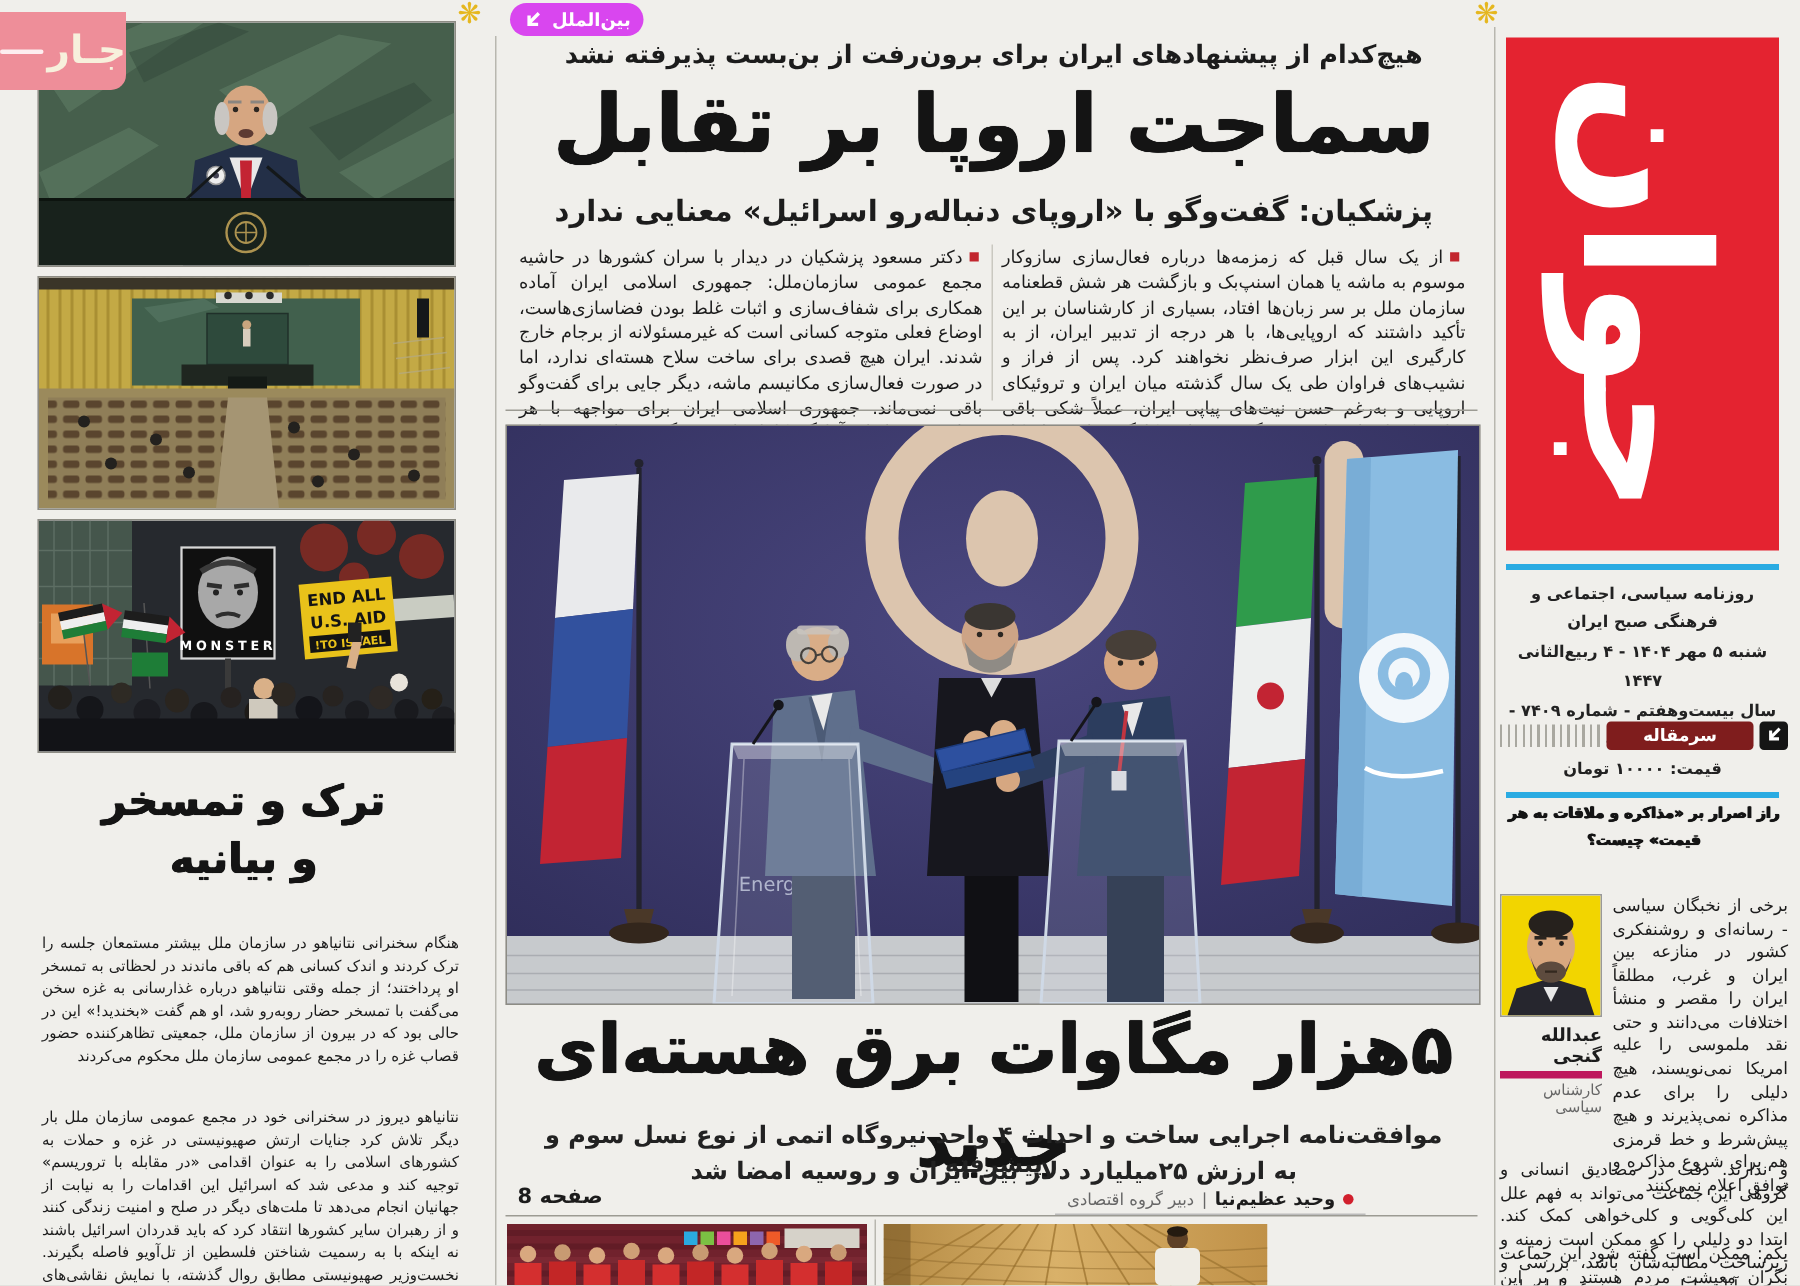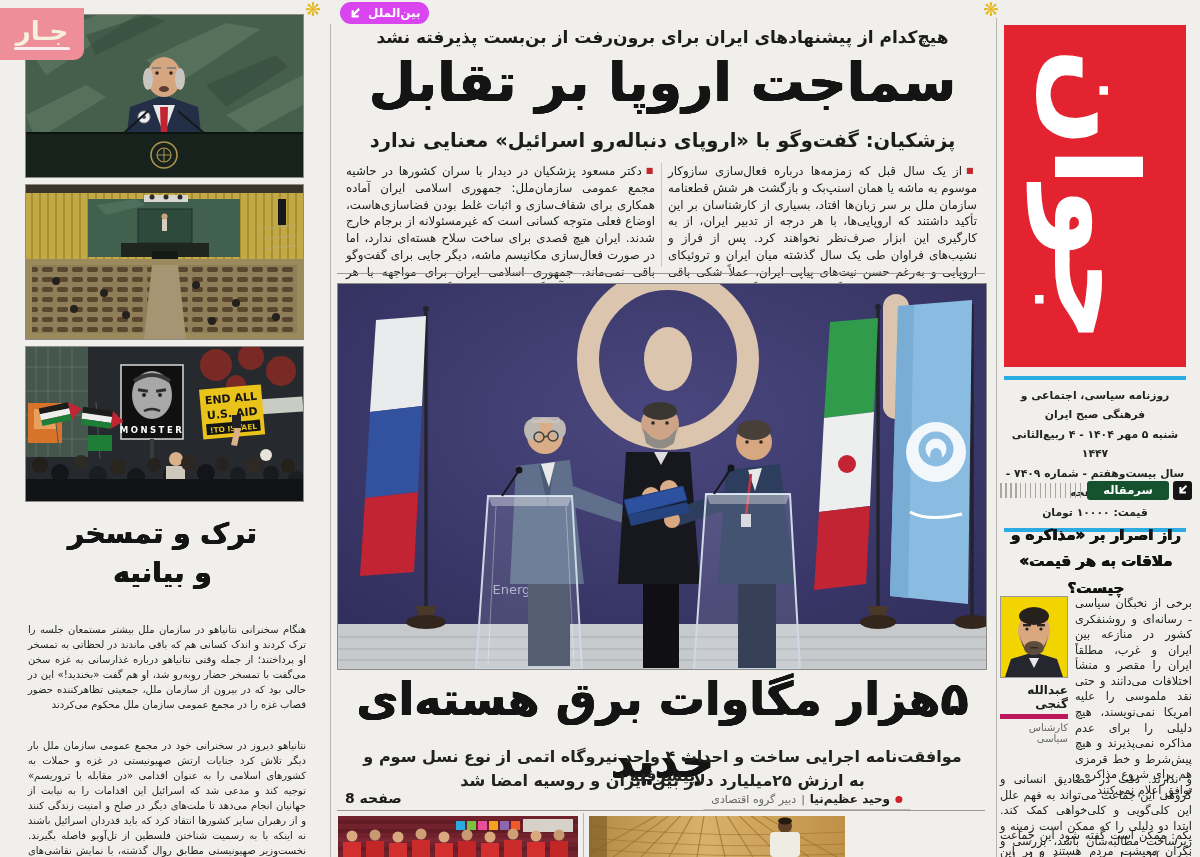--- a/index.html
+++ b/index.html
@@ -36,32 +36,32 @@
   .h2{left:340px;top:668px;width:645px;font-size:46px;line-height:1.35;}
   .deck{left:340px;width:645px;font-size:16px;font-weight:bold;color:#222;}
   .byline{left:50%;transform:translateX(50%);right:auto;top:792px;display:inline-flex;align-items:center;
           gap:5px;font-size:11px;color:#666;border-bottom:1px solid #bbb;padding:0 8px 3px;}
   .byline .dot{width:7px;height:7px;border-radius:50%;background:#d11f2c;}
   .byline b{font-size:12px;color:#1c1c1c;}
   .pageref{font-weight:bold;font-size:14px;}
   
   .ph{border:1px solid #8d8c84;background:#ccc;overflow:hidden;}
   .wm{left:0;top:8px;width:84px;height:52px;background:#ee8e99;border-radius:0 0 10px 0;z-index:6;
-      display:flex;flex-direction:column;align-items:center;justify-content:center;gap:3px;}
+      display:flex;align-items:center;justify-content:center;gap:3px;}
   .wm .w1{color:#f7f0dc;font-size:26px;font-weight:bold;line-height:1;}
   .wm .w2{width:56px;height:3px;background:rgba(255,255,255,.85);border-radius:2px;}
   .h3{left:10px;top:514px;width:305px;font-size:28px;line-height:1.4;}
   .sidepara{left:28px;width:278px;font-size:10px;line-height:1.5;}
   
   .ed-tagrow{left:1000px;top:480px;width:192px;height:20px;display:flex;align-items:center;gap:4px;direction:ltr;}
   .hatch{flex:1;height:15px;background:repeating-linear-gradient(90deg,#a9a8a0 0 1.5px,transparent 1.5px 5px);}
-  .ed-tag{width:82px;height:19px;background:#14532d;border-radius:3px;color:#fff;font-size:11.5px;
+  .ed-tag{width:98px;height:19px;background:#7f1d1d;border-radius:3px;color:#fff;font-size:11.5px;
           font-weight:bold;display:flex;align-items:center;justify-content:center;}
   .ed-ic{width:19px;height:19px;background:#151515;border-radius:3px;display:flex;align-items:center;justify-content:center;}
-  .ed-h{left:1000px;top:522px;width:192px;font-size:15px;line-height:1.75;}
+  .ed-h{left:1000px;top:534px;width:192px;font-size:10px;line-height:1.75;}
   .ed-row{left:1000px;top:596px;width:192px;display:flex;gap:7px;align-items:flex-start;}
   .ed-row .txt{flex:1;font-size:11.3px;line-height:1.38;}
   .ed-author{width:68px;flex:none;}
   .ed-author .pic{width:66px;height:80px;border:1px solid #999;}
   .ed-author .nm{font-size:12px;font-weight:bold;margin-top:5px;}
   .ed-author .rl{font-size:10px;color:#666;border-top:5px solid #be185d;margin-top:3px;padding-top:3px;}
   .ed-para{left:1000px;width:192px;font-size:11.3px;line-height:1.38;}
 </style>
 </head>
 <body>

